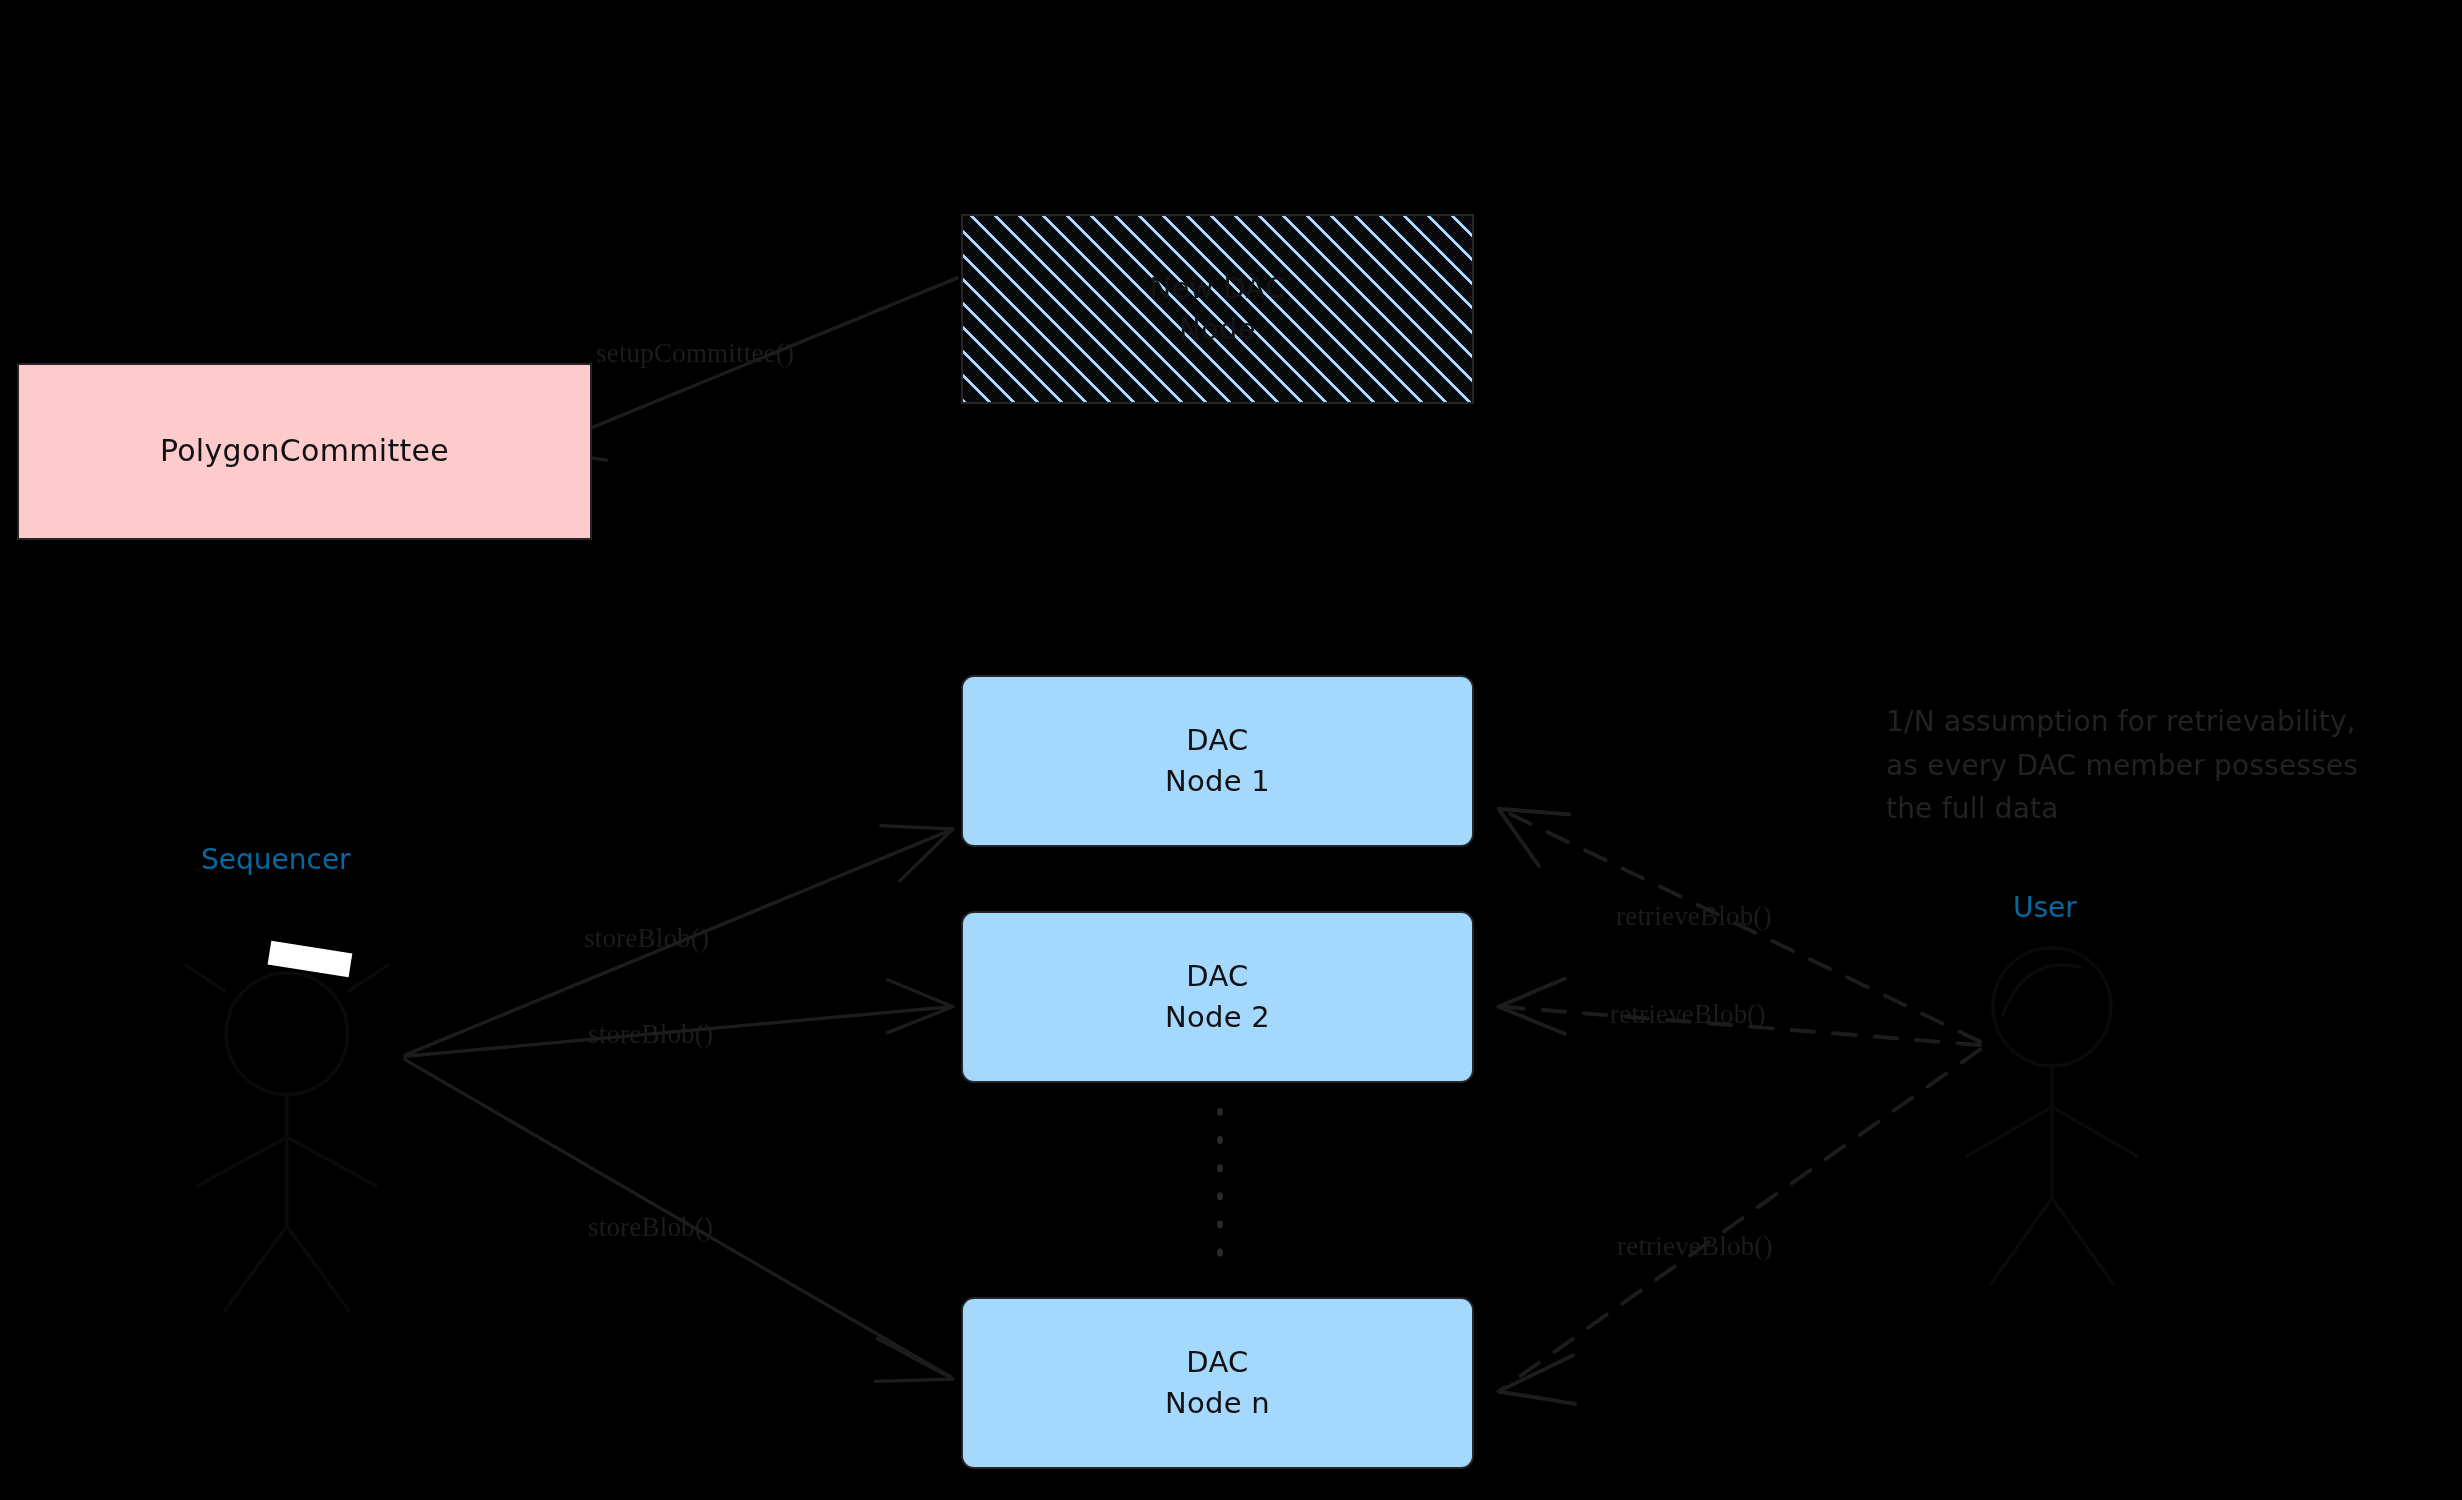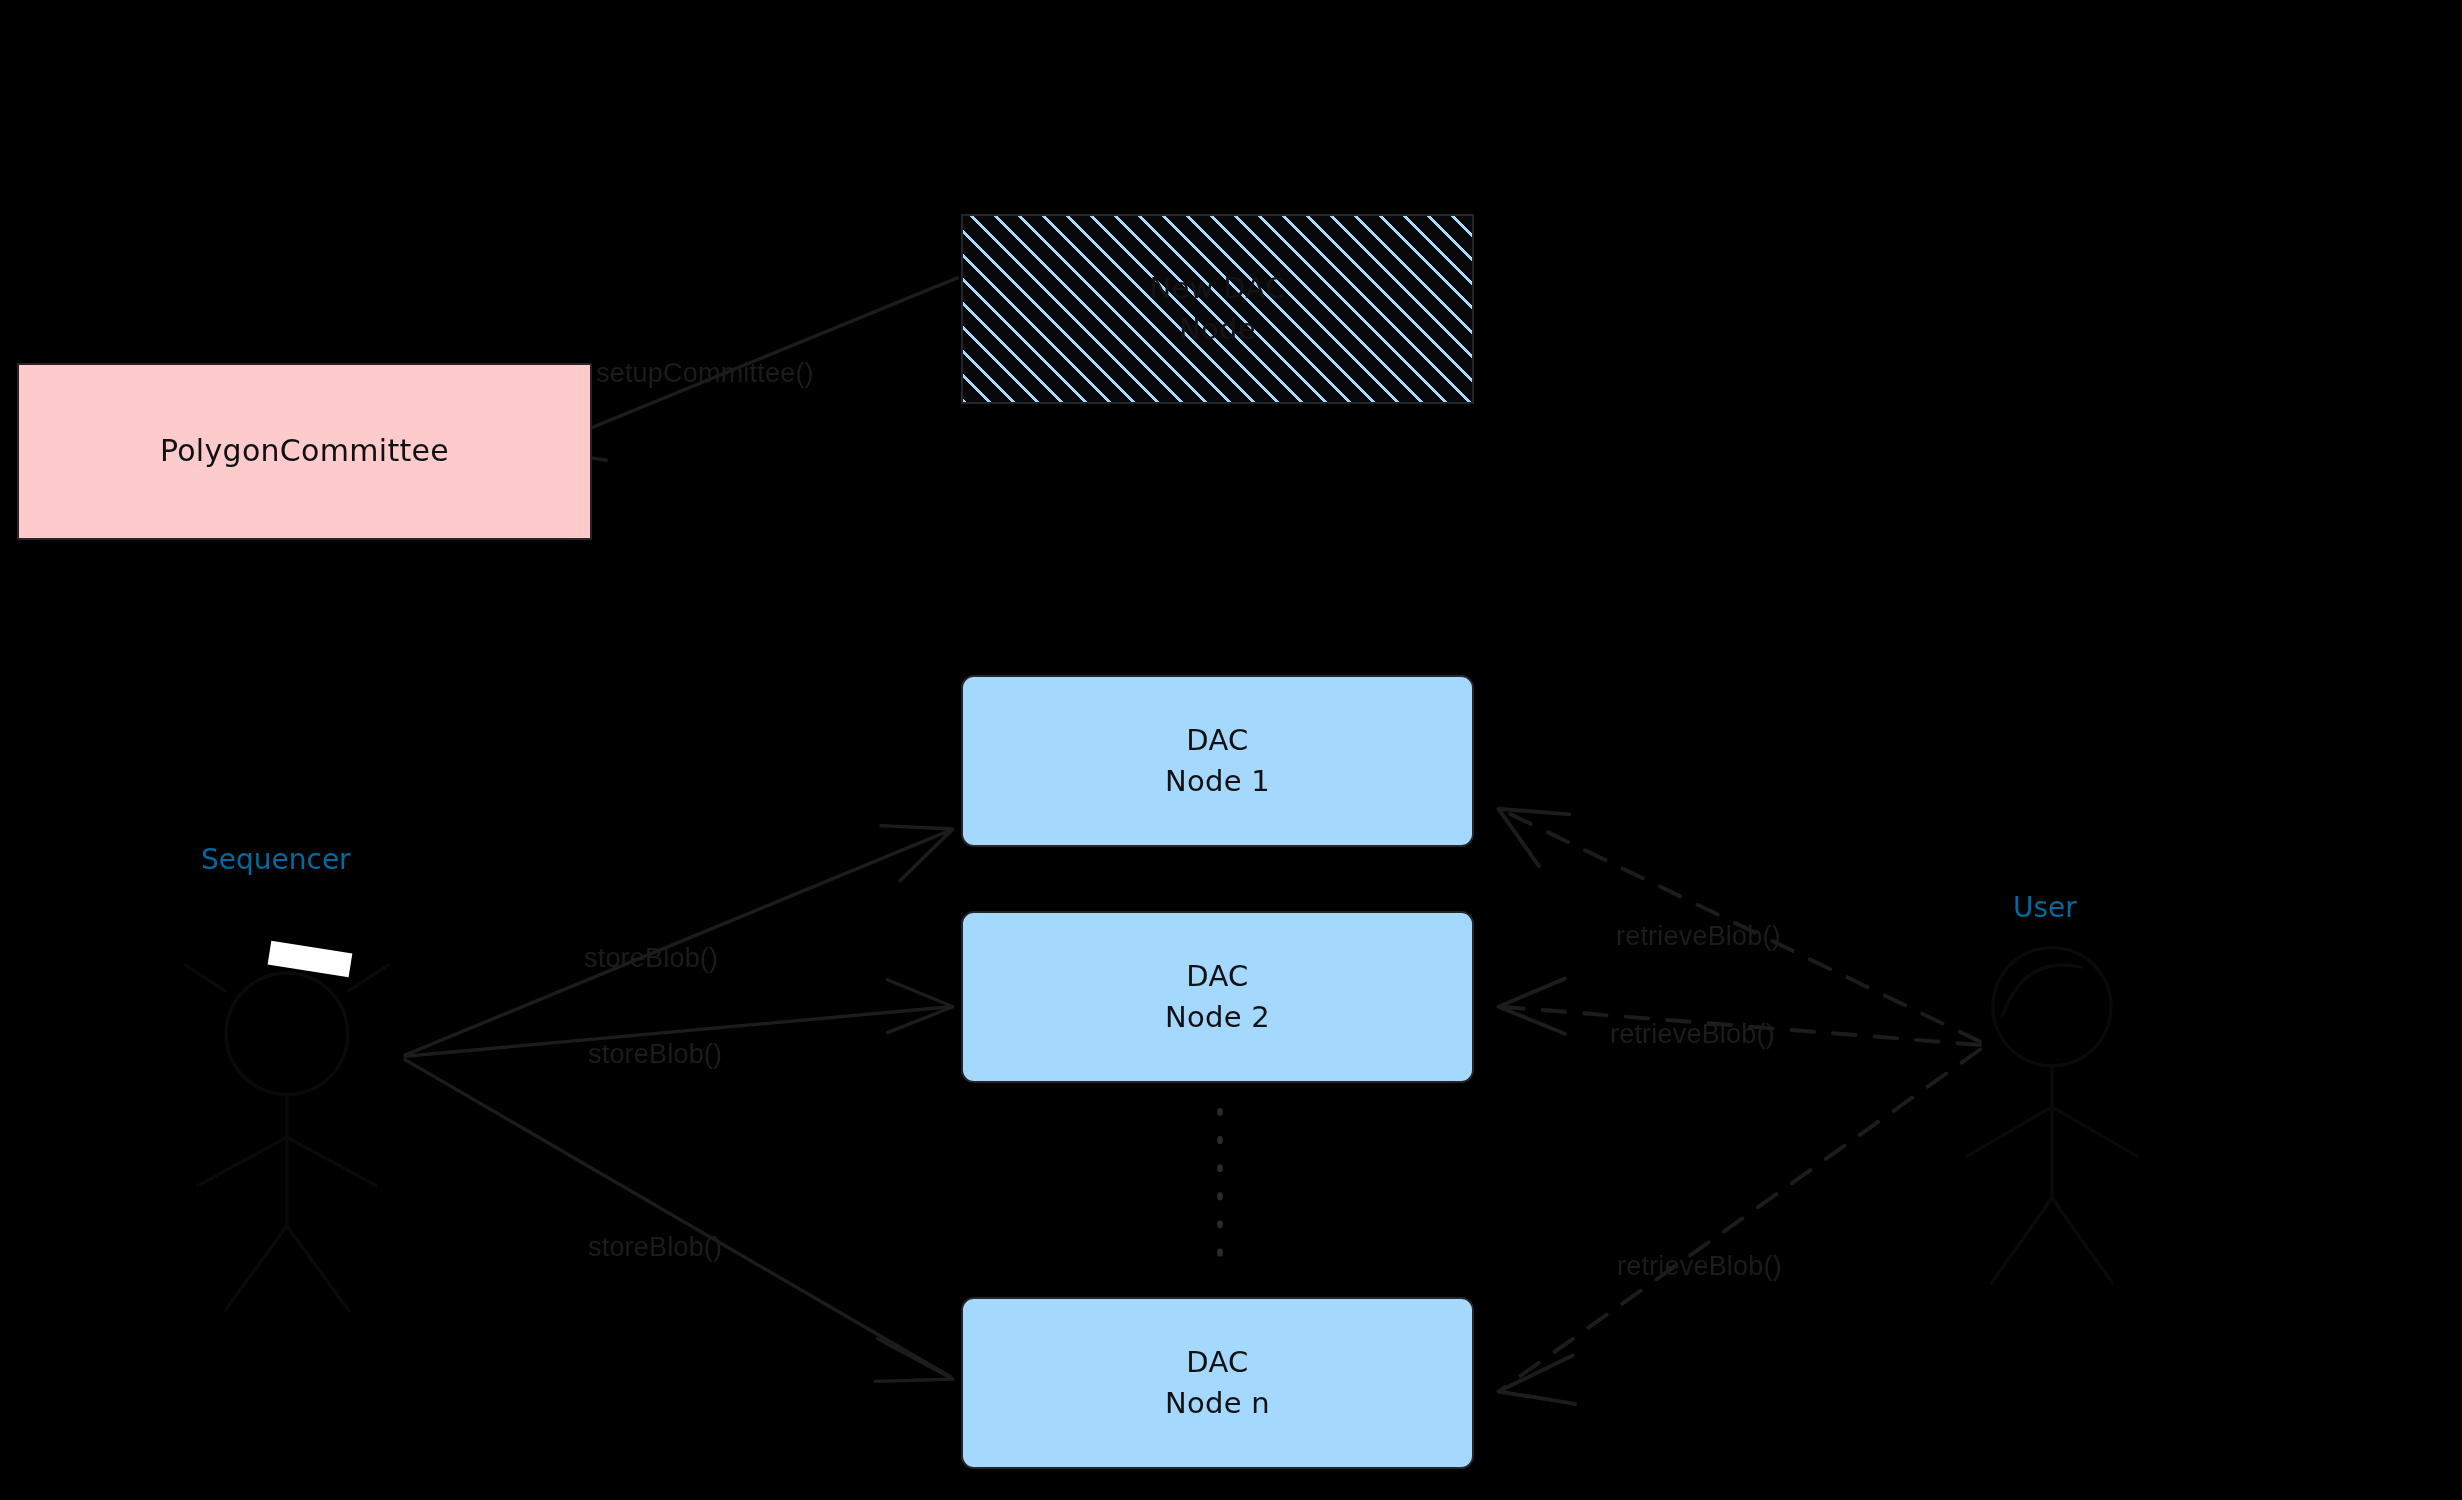--- a/index.html
+++ b/index.html
@@ -64,25 +64,24 @@
     left: 961px;
     border-radius: 13px;
   }
   #box-dac-node-1 { top: 675px; height: 172px; }
   #box-dac-node-2 { top: 911px; height: 172px; }
   #box-dac-node-n { top: 1297px; height: 172px; }
 
   .edge-label {
     position: absolute;
     color: #1c1c1f;
-    font-family: Liberation Sans, sans-serif;
+    font-family: Liberation Serif, serif;
     font-size: 27px;
     white-space: nowrap;
     letter-spacing: 0.2px;
-    margin-top: 20px;
   }
   .note {
     position: absolute;
     color: #222225;
     font-family: "DejaVu Sans", sans-serif;
     font-size: 28px;
     line-height: 1.56;
     white-space: pre-line;
     letter-spacing: 0.2px;
   }
@@ -211,15 +210,18 @@
   <div id="sequencer-badge"></div>
 
   <div class="edge-label" id="label-setup-committee">setupCommittee()</div>
   <div class="edge-label" id="label-store-blob-1">storeBlob()</div>
   <div class="edge-label" id="label-store-blob-2">storeBlob()</div>
   <div class="edge-label" id="label-store-blob-3">storeBlob()</div>
   <div class="edge-label" id="label-retrieve-blob-1">retrieveBlob()</div>
   <div class="edge-label" id="label-retrieve-blob-2">retrieveBlob()</div>
   <div class="edge-label" id="label-retrieve-blob-3">retrieveBlob()</div>
 
+  <div class="note" id="note-right">1/N assumption for retrievability,
+as every DAC member possesses
+the full data</div>
 
 </div>
 
 
 </body></html>

